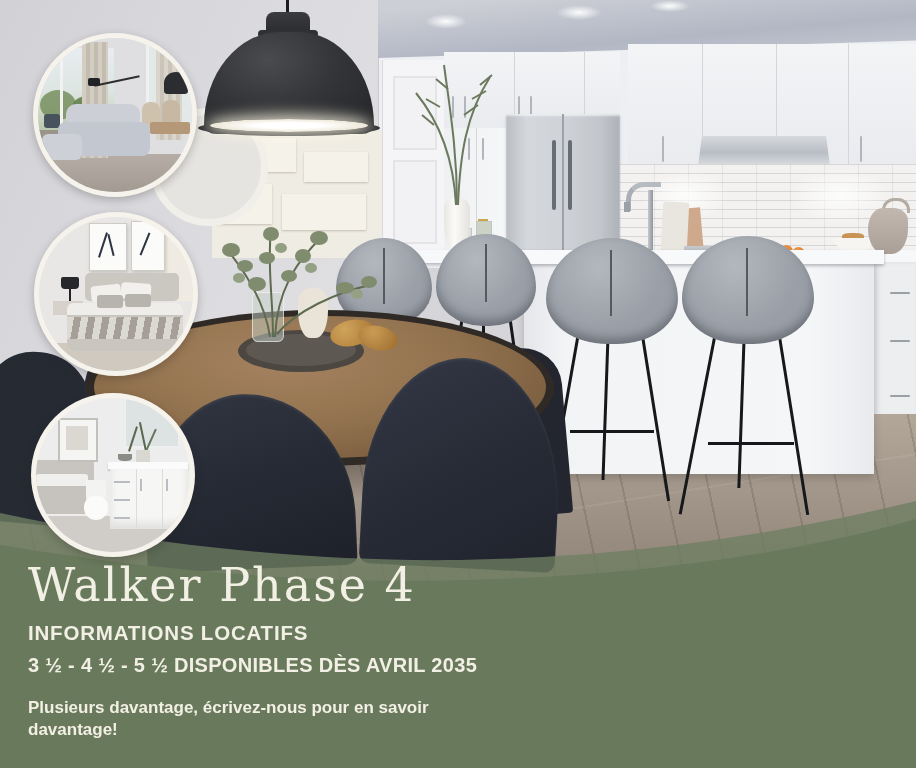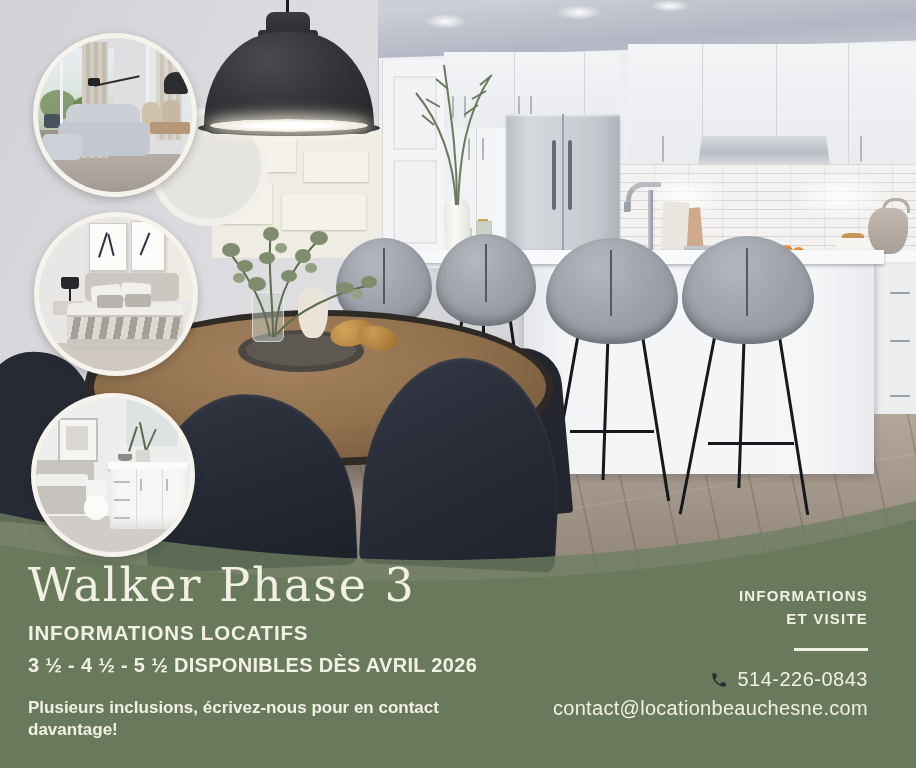--- a/index.html
+++ b/index.html
@@ -425,37 +425,23 @@
       <div class="abs" style="left:52px;top:0;width:1px;height:60px;background:#dcdcda;"></div>
       <div class="abs" style="left:4px;top:12px;width:16px;height:2px;background:#b9bcc0;"></div>
       <div class="abs" style="left:4px;top:30px;width:16px;height:2px;background:#b9bcc0;"></div>
       <div class="abs" style="left:4px;top:48px;width:16px;height:2px;background:#b9bcc0;"></div>
       <div class="abs" style="left:30px;top:10px;width:2px;height:12px;background:#b9bcc0;"></div>
       <div class="abs" style="left:56px;top:10px;width:2px;height:12px;background:#b9bcc0;"></div>
     </div>
   </div>
 
   <div class="band-text-left">
-    <div class="title">Walker Phase 3</div>
+    <div class="title">Walker Phase 4</div>
     <div class="subtitle">INFORMATIONS LOCATIFS</div>
-    <div class="availability">3 ½ - 4 ½ - 5 ½ DISPONIBLES DÈS AVRIL 2026</div>
+    <div class="availability">3 ½ - 4 ½ - 5 ½ DISPONIBLES DÈS AVRIL 2035</div>
     <div class="note">
-      <span>Plusieurs inclusions, écrivez-nous pour en contact</span><br>
+      <span>Plusieurs davantage, écrivez-nous pour en savoir</span><br>
       <span>davantage!</span>
     </div>
   </div>
 
-  <div class="band-text-right">
-    <div class="contact-heading">
-      <span>INFORMATIONS</span><br>
-      <span>ET VISITE</span>
-    </div>
-    <div class="divider"></div>
-    <div class="phone-row">
-      <svg width="18" height="18" viewBox="0 0 24 24">
-        <path fill="#2b2e31" d="M6.62 10.79c1.44 2.83 3.76 5.14 6.59 6.59l2.2-2.2c.27-.27.67-.36 1.02-.24 1.12.37 2.33.57 3.57.57.55 0 1 .45 1 1V20c0 .55-.45 1-1 1-9.39 0-17-7.61-17-17 0-.55.45-1 1-1h3.5c.55 0 1 .45 1 1 0 1.25.2 2.45.57 3.57.11.35.03.74-.25 1.02l-2.2 2.2z"></path>
-      </svg>
-      <span>514-226-0843</span>
-    </div>
-    <div class="email">contact@locationbeauchesne.com</div>
-  </div>
 
 </div>
 
 </body></html>

